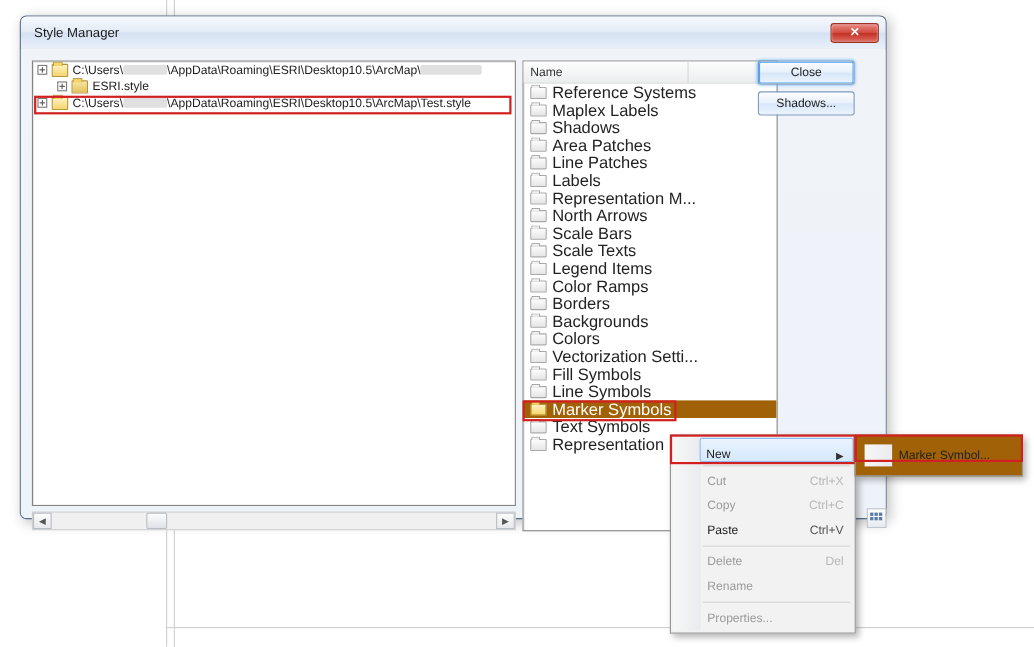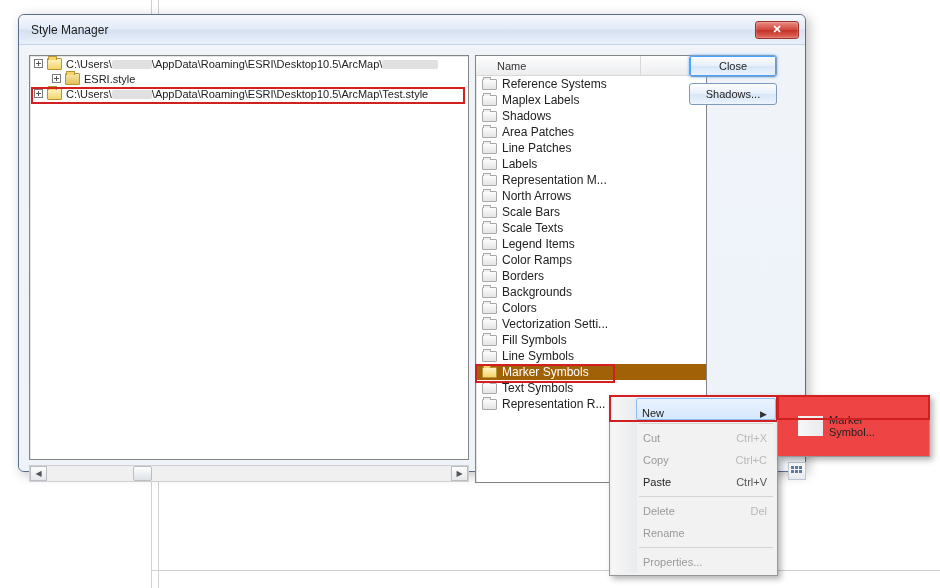--- a/index.html
+++ b/index.html
@@ -81,30 +81,30 @@
   .highlight-red { position:absolute; border:2px solid #d21f1f; pointer-events:none; }
 
   .list-panel {
     position:absolute; top:10px; left:456px;
     width:232px; height:428px;
     background:#fff;
     border:1px solid #848484;
     box-shadow: inset 1px 1px 0 #e5e5e5;
   }
   .list-header { height:20px; border-bottom:1px solid #d8d8d8; background:linear-gradient(#fdfdfd,#ecedef); display:flex; align-items:center; }
-  .list-header .col { padding:0 6px; font-size:11px; color:#333; height:100%; display:flex; align-items:center; border-right:1px solid #d8d8d8;margin-left:15px; }
+  .list-header .col { padding:0 6px; font-size:11px; color:#333; height:100%; display:flex; align-items:center; border-right:1px solid #d8d8d8; }
   .list-body { height:406px; overflow:hidden; position:relative; }
   .list-row { height:16px; display:flex; align-items:center; padding-left:6px; }
   .list-row.selected { background:#a16207; }
   .list-row.selected .li-label{ color:#fff; }
   .small-folder { width:15px; height:11px; border:1px solid #a8a8a8; background:linear-gradient(#fdfdfd,#e5e5e5); border-radius:1px; margin-right:5px; position:relative; }
   .small-folder::before{content:"";position:absolute;top:-3px;left:0;width:6px;height:2px;border:1px solid #a8a8a8;border-bottom:none;background:#f0f0f0;border-radius:1px 1px 0 0;}
   .small-folder.sel { background:linear-gradient(#fff3c6,#f3d56a); border-color:#b79536;}
   .small-folder.sel::before{background:#f3d56a;border-color:#b79536;}
-  .li-label { font-size:12px; color:#222; white-space:nowrap; overflow:hidden; text-overflow:clip; }
+  .li-label { font-size:15px; color:#222; white-space:nowrap; overflow:hidden; text-overflow:clip; }
 
   .btn-col { position:absolute; top:10px; right:28px; width:88px; }
   .push-btn { height:22px; margin-bottom:6px; border:1px solid #7e9bbf; border-radius:3px; background:linear-gradient(#fdfeff,#e8f0fb 48%, #d7e6f8 52%, #ecf4fd); font-size:11px; color:#222; display:flex; align-items:center; justify-content:center; cursor:default; }
   .push-btn.default { box-shadow:0 0 0 1px #4aa3ff inset, 0 0 3px #6ab6ff; }
 
   
   .ctxmenu {
     position:absolute;
     width: 169px;
     background:#f2f2f2;
@@ -119,24 +119,24 @@
   .ctx-item.disabled { color:#9a9a9a; }
   .ctx-item.hover { background:linear-gradient(#eaf3fe,#d5e8fc); border:1px solid #8dbdf0; border-radius:2px; margin:0 -1px; padding-left:5px;align-items:flex-end;}
   .ctx-item .shortcut { margin-left:auto; color:#555; }
   .ctx-item.disabled .shortcut{ color:#b8b8b8; }
   .ctx-item .arrow-r { margin-left:auto; font-size:9px; color:#333; }
   .ctx-sep { height:1px; background:#d4d4d4; margin:3px 2px 3px 2px; }
 
   .submenu {
     position:absolute;
     width:153px;
-    background:#ef4444;
+    background:#a16207;
     border:1px solid #979797;
     box-shadow:3px 3px 6px rgba(0,0,0,0.3);
-    padding:20px;
+    padding:8px;
     display:flex;
   }
   .submenu .ctx-iconcol{ width:25px; }
   .submenu .ctx-items{ flex:1; }
   .submenu .ctx-item{ height:20px; }
 
   .icon-frame { position:absolute; width:18px; height:18px; right:-1px; top:417px; border:1px solid #c0c6cf; background:linear-gradient(#fdfdfd,#e7ebf0); display:flex; align-items:center; justify-content:center; }
   .list-icon { width:12px; height:10px; display:grid; grid-template-columns:3px 3px 3px; grid-template-rows:3px 3px; gap:1px; }
   .list-icon span{ background:#5b7aa8; }
 </style>

